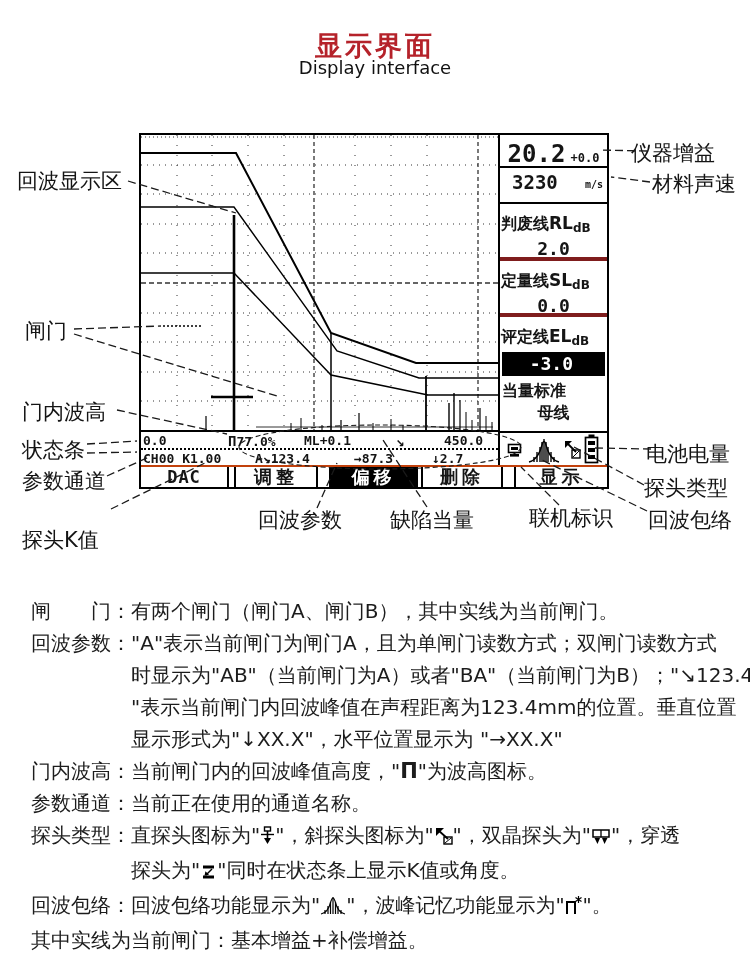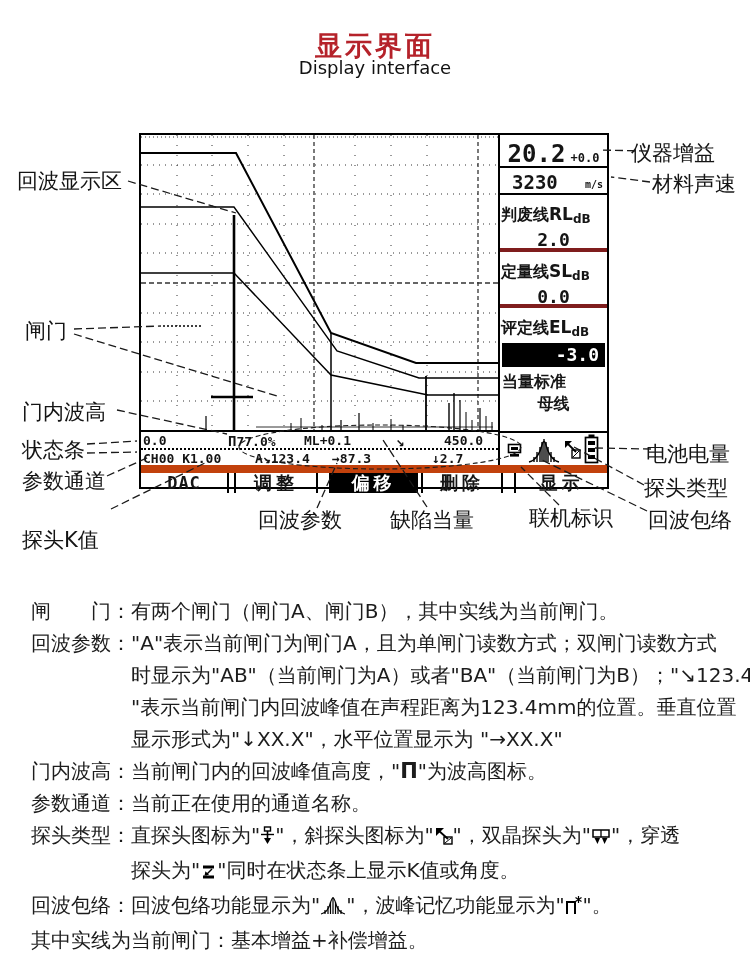--- a/index.html
+++ b/index.html
@@ -22,37 +22,37 @@
   .sitem{position:absolute;font-size:13px;white-space:nowrap;top:1px;}
   .sarrow{font-size:14px;}
   .pi{font-size:14px;}
   
   .panel{position:absolute;left:357px;top:0;width:109px;height:330px;
          border-left:2px solid #000;box-sizing:border-box;}
   .prow{box-sizing:border-box;width:100%;overflow:hidden;white-space:nowrap;}
   .p-gain{height:33px;border-bottom:2px solid #000;text-align:center;padding-top:5px;}
   .p-gain .big{font-size:24px;font-weight:bold;font-family:"DejaVu Sans Mono",monospace;}
   .p-gain .small{font-size:12px;font-weight:bold;font-family:"DejaVu Sans Mono",monospace;}
-  .p-vel{height:27px;border-bottom:2px solid #000;padding:3px 4px 14px 12px;}
+  .p-vel{height:36px;border-bottom:2px solid #000;padding:3px 4px 14px 12px;}
   .p-vel .big{font-size:19px;font-weight:bold;font-family:"DejaVu Sans Mono",monospace;}
   .p-vel .small{font-size:10px;font-weight:bold;float:right;margin-top:8px;font-family:"DejaVu Sans Mono",monospace;}
   .p-lab{height:34px;padding:9px 0 0 1px;font-size:16px;font-weight:bold;letter-spacing:0;}
   .p-lab .code{font-size:17px;}
   .p-lab .unit{font-size:12px;vertical-align:-3px;}
   .p-val{height:23px;border-bottom:4px solid #7f1d1d;text-align:center;
          font-size:18px;font-weight:bold;font-family:"DejaVu Sans Mono",monospace;}
   .p-el-box{margin:1px 2px 0 2px;height:24px;background:#000;color:#fff;text-align:right;
-            padding-right:6px;font-size:18px;font-weight:bold;box-sizing:border-box;
+            padding-right:32px;font-size:18px;font-weight:bold;box-sizing:border-box;
             font-family:"DejaVu Sans Mono",monospace;line-height:24px;}
   .p-equiv1{height:26px;padding:4px 0 0 2px;font-size:16px;font-weight:bold;}
   .p-equiv2{height:24px;text-align:center;font-size:16px;font-weight:bold;}
   .p-icons{position:absolute;left:0;top:296px;width:100%;height:34px;border-top:2px solid #000;box-sizing:border-box;}
   .p-icons svg{position:absolute;}
   
-  .menu{position:absolute;left:0;top:330px;width:466px;height:22px;border-top:8px solid #c2410c;box-sizing:border-box;}
+  .menu{position:absolute;left:0;top:330px;width:466px;height:22px;border-top:2px solid #c2410c;box-sizing:border-box;}
   .mcell{position:absolute;top:0;height:20px;border-left:2px solid #000;border-right:2px solid #000;
          box-sizing:border-box;text-align:center;font-size:18px;font-weight:bold;line-height:20px;letter-spacing:4px;}
   .mcell.first{border-left:none;}
   .mcell.last{border-right:none;}
   .mcell.sel{background:#000;color:#fff;}
   .mcell.mono{font-family:"DejaVu Sans Mono","Liberation Mono",monospace;letter-spacing:1px;font-size:17px;}
   
   .co{position:absolute;font-size:21px;color:#141414;white-space:nowrap;}
   
   .overlay{position:absolute;left:0;top:0;pointer-events:none;}
@@ -139,21 +139,21 @@
       <div class="srow1">
         <span class="sitem" style="left:2px">0.0</span>
         <span class="sitem" style="left:87px"><span class="pi">Π</span><span>77.0%</span></span>
         <span class="sitem" style="left:163px">ML+0.1</span>
         <span class="sitem sarrow" style="left:255px">↘</span>
         <span class="sitem" style="left:303px">450.0</span>
       </div>
       <div class="srow2">
         <span class="sitem" style="left:2px">CH00 K1.00</span>
         <span class="sitem" style="left:114px"><span>A</span><span>↘123.4</span></span>
-        <span class="sitem" style="left:191px">→87.3</span>
+        <span class="sitem" style="left:213px">→87.3</span>
         <span class="sitem" style="left:291px">↓2.7</span>
       </div>
     </div>
 
     <div class="panel">
       <div class="prow p-gain">
         <span class="big">20.2</span>
         <span class="small">+0.0</span>
       </div>
       <div class="prow p-vel">

